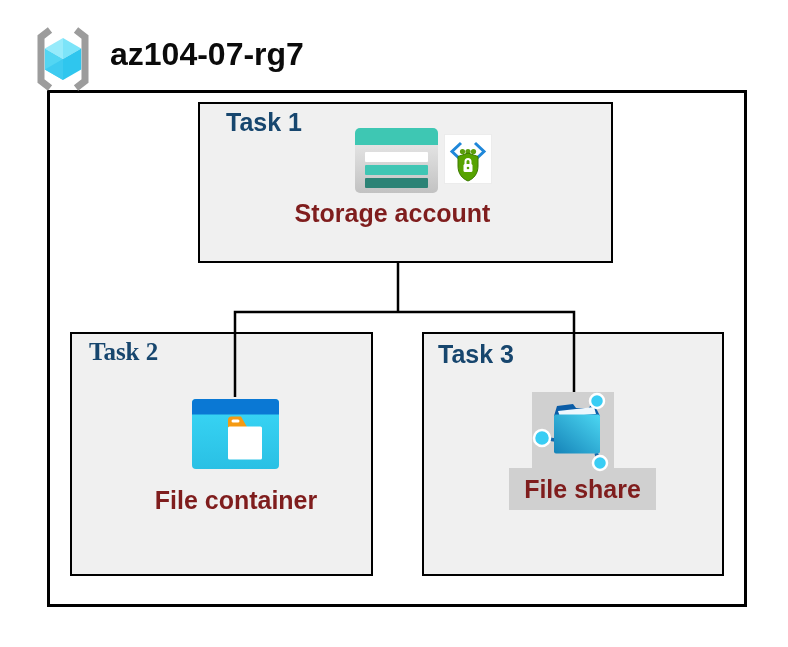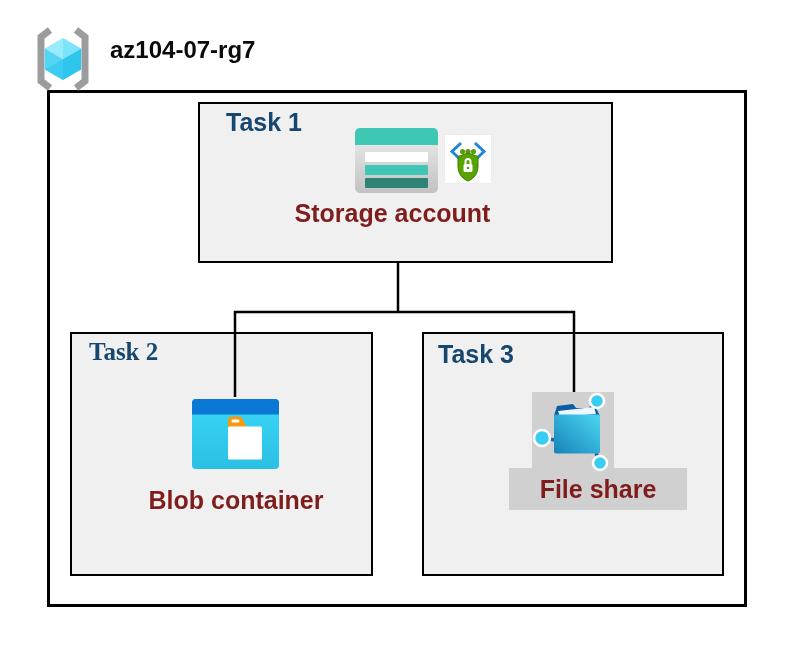--- a/index.html
+++ b/index.html
@@ -1,21 +1,21 @@
 <!DOCTYPE html>
 <html><head>
 <meta charset="utf-8">
 <style>
   html,body{margin:0;padding:0;background:#ffffff;}
   .canvas{
     position:relative;width:788px;height:647px;background:#ffffff;overflow:hidden;
     font-family:"Liberation Sans", sans-serif;
   }
   .rg-title{
-    position:absolute;left:110px;top:36px;font-size:24px;font-weight:700;color:#0b0b0b;
+    position:absolute;left:110px;top:36px;font-size:32px;font-weight:700;color:#0b0b0b;
     letter-spacing:0px;
   }
   .outer-box{
     position:absolute;left:47px;top:90px;width:700px;height:517px;
     border:3px solid #000;background:#fff;box-sizing:border-box;z-index:1;
   }
   .task-box{
     position:absolute;background:#f0f0f0;border:2px solid #000;box-sizing:border-box;z-index:2;
   }
   .task1{left:198px;top:102px;width:415px;height:161px;}
@@ -25,21 +25,21 @@
     position:absolute;font-size:25px;font-weight:700;color:#17466e;z-index:4;
   }
   .lbl-task1{left:226px;top:108px;}
   .lbl-task2{left:89px;top:338px;font-family:Liberation Serif, serif;}
   .lbl-task3{left:438px;top:340px;}
   .res-label{
     position:absolute;font-size:25px;font-weight:700;color:#7f1d1d;text-align:center;z-index:6;
   }
   .lbl-storage{left:200px;top:199px;width:385px;}
   .lbl-blob{left:86px;top:486px;width:300px;}
-  .lbl-fileshare{left:509px;top:468px;width:178px;height:42px;line-height:42px;background:#d0d0d0;z-index:5;}
+  .lbl-fileshare{left:509px;top:468px;width:147px;height:42px;line-height:42px;background:#d0d0d0;z-index:5;}
   .icon{position:absolute;z-index:6;}
   .gray-pad{position:absolute;left:532px;top:392px;width:82px;height:76px;background:#d0d0d0;z-index:3;}
   .connectors{position:absolute;left:0;top:0;width:788px;height:647px;z-index:5;pointer-events:none;}
 </style>
 </head>
 <body>
 
 <div class="canvas">
 
   <svg class="icon" style="left:31px;top:25px;z-index:2;" width="64" height="68" viewBox="0 0 64 68">
@@ -104,21 +104,21 @@
           <stop offset="1" stop-color="#2ac0e4"></stop>
       </linearGradient>
     </defs>
     <rect x="0" y="0" width="87" height="70" rx="4" fill="url(#bgrad)"></rect>
     <path d="M4,0 H83 A4,4 0 0 1 87,4 V15.5 H0 V4 A4,4 0 0 1 4,0 Z" fill="#0a78d4"></path>
     <path d="M36,28 V21 Q36,17.5 39.5,17.5 H49 L55,28 Z" fill="#f59a12"></path>
     <rect x="39.5" y="20.5" width="8" height="3" rx="1.5" fill="#ffffff"></rect>
     <rect x="36" y="27.5" width="34" height="33" rx="1.5" fill="#ffffff"></rect>
   </svg>
 
-  <span class="res-label lbl-blob">Blob container</span>
+  <span class="res-label lbl-blob">File container</span>
 
   <div class="gray-pad"></div>
 
   <svg class="icon" style="left:530px;top:385px;" width="90" height="90" viewBox="0 0 90 90">
     <defs>
       <linearGradient id="fgrad" x1="0" y1="1" x2="1" y2="0">
         <stop offset="0" stop-color="#1583b8"></stop>
           <stop offset="1" stop-color="#4cd7f2"></stop>
       </linearGradient>
     </defs>

